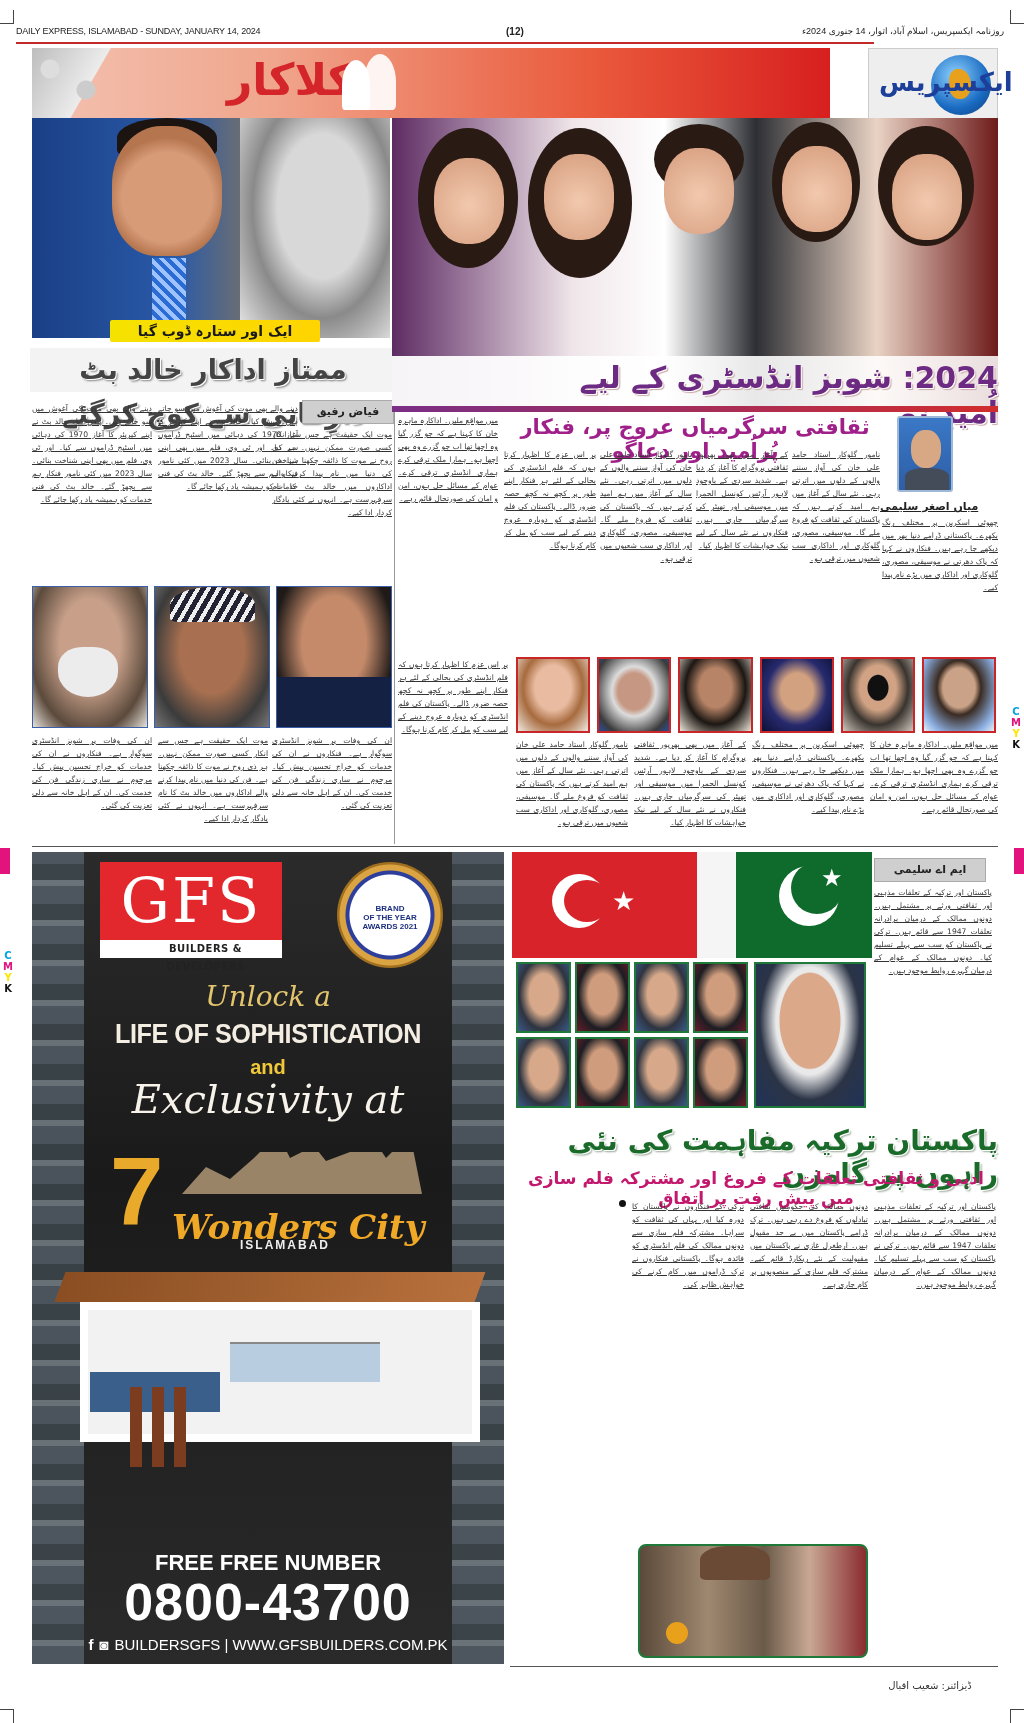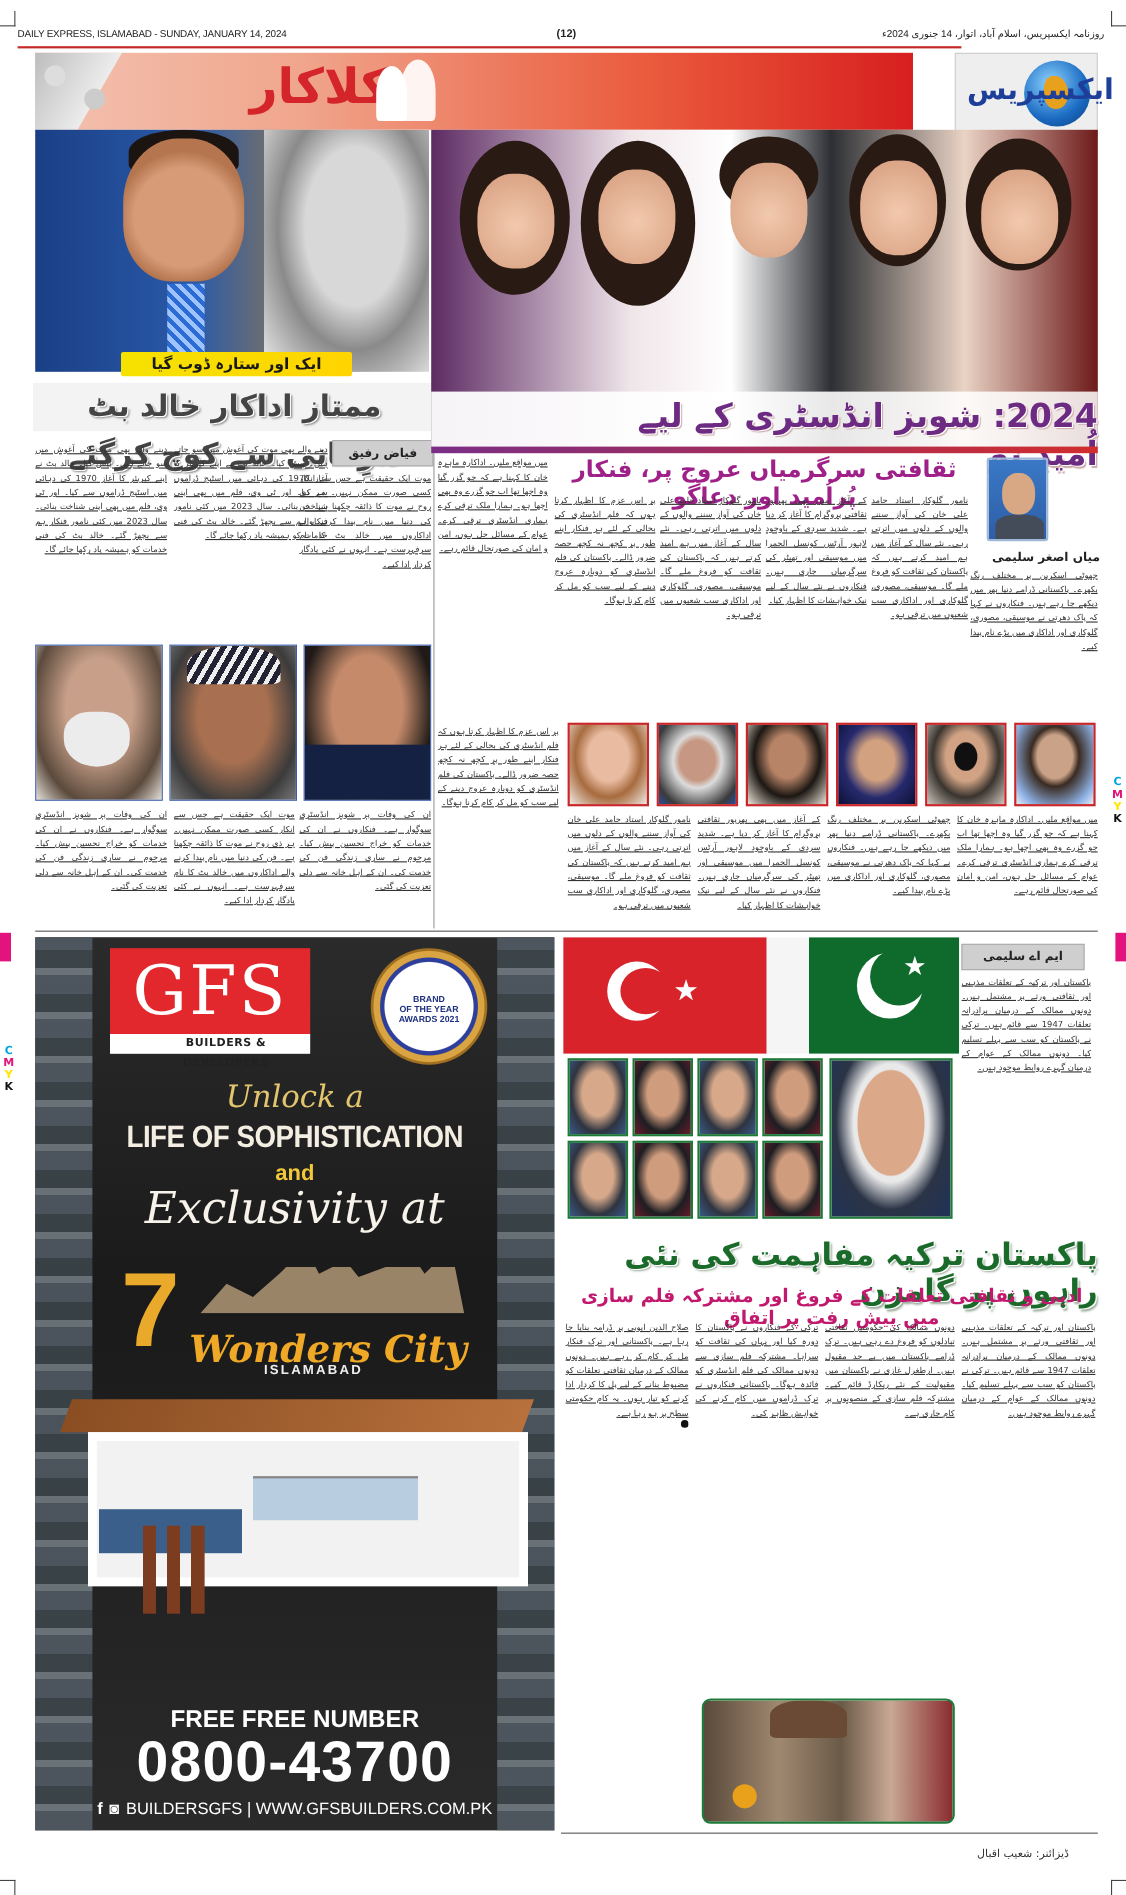--- a/index.html
+++ b/index.html
@@ -54,21 +54,21 @@
   .drama-photo .face { position: absolute; width: 70px; height: 86px; border-radius: 45%; background: radial-gradient(circle at 50% 55%, #f2c9ae, #d59b7c); }
   .drama-photo .hair { position: absolute; border-radius: 50%; background: #2a1a14; }
   .headline-2024 { position: absolute; left: 392px; top: 356px; width: 606px; height: 56px; background: linear-gradient(90deg, rgba(255,255,255,0.95), rgba(255,255,255,0.85)); text-decoration: underline; }
   .headline-2024 .txt { position: absolute; left: 130px; top: 4px; font-size: 30px; font-weight: bold; color: #6c2a82; direction: rtl; text-shadow: 1px 1px 0 #fff, 2px 2px 1px #caa; }
   .headline-2024 .bar { position: absolute; left: 0; bottom: 0; width: 100%; height: 6px; background: linear-gradient(90deg, #7a2e86, #d12d2d); }
   .subhead-2024 { position: absolute; left: 500px; top: 415px; width: 390px; height: 32px; font-size: 21px; color: #a0208a; direction: rtl; text-align: center; font-weight: bold; }
 
   .author-photo { position: absolute; left: 897px; top: 416px; width: 56px; height: 76px; background: linear-gradient(180deg, #3a78c6 0%, #2e5ea6 100%); border: 2px solid #9fb8d8; border-radius: 3px; overflow: hidden; }
   .author-photo::before { content:""; position:absolute; left:12px; top:12px; width:30px; height:38px; border-radius:45%; background:#d7a883; }
   .author-photo::after { content:""; position:absolute; left:6px; bottom:0; width:44px; height:22px; background:#444c5a; border-radius: 40% 40% 0 0; }
-  .author-name { position: absolute; left: 880px; top: 500px; width: 120px; text-align: right; font-size: 11px; font-weight: bold; direction: rtl; color: #222; }
+  .author-name { position: absolute; left: 880px; top: 500px; width: 120px; text-align: left; font-size: 11px; font-weight: bold; direction: rtl; color: #222; text-decoration: underline; }
 
   .six-photos { position: absolute; left: 516px; top: 657px; width: 480px; height: 76px; display: flex; gap: 7px; }
   .six-photos .ph { flex: 1; border: 2px solid #c9262a; position: relative; overflow: hidden; }
   .six-photos .s1 { background: radial-gradient(ellipse at 50% 40%, #e9bca2 0 18px, #a76b3e 30px, #f2ece6 50px); }
   .six-photos .s2 { background: radial-gradient(ellipse at 50% 45%, #c69782 0 16px, #dcdcdc 22px, #3a3a3a 40px, #2a4f9c 100%); }
   .six-photos .s3 { background: radial-gradient(ellipse at 50% 40%, #b88467 0 16px, #1c1713 30px, #ece4d8 100%); }
   .six-photos .s4 { background: radial-gradient(ellipse at 50% 45%, #d2a17f 0 16px, #262a6d 30px, #0d1036 100%); }
   .six-photos .s5 { background: radial-gradient(ellipse at 50% 40%, #101010 0 10px, #d1a384 11px 18px, #3a342f 30px, #cfc7bd 100%); }
   .six-photos .s6 { background: radial-gradient(ellipse at 50% 40%, #caa287 0 16px, #3a2b22 22px, #8eb2e6 40px, #e9eef4 100%); }
 
@@ -322,21 +322,20 @@
 
 <div class="byline-box right">ایم اے سلیمی</div>
 <div class="col" style="left:874px;top:886px;width:118px;height:236px;">
     <span>پاکستان اور ترکیہ کے تعلقات مذہبی اور ثقافتی ورثے پر مشتمل ہیں۔ دونوں ممالک کے درمیان برادرانہ تعلقات 1947 سے قائم ہیں۔ ترکی نے پاکستان کو سب سے پہلے تسلیم کیا۔ دونوں ممالک کے عوام کے درمیان گہرے روابط موجود ہیں۔</span>
   </div>
 
 <div class="headline-pk">پاکستان ترکیہ مفاہمت کی نئی راہوں پر گامزن</div>
 <div class="subhead-pk">ادبی و ثقافتی تعلقات کے فروغ اور مشترکہ فلم سازی میں پیش رفت پر اتفاق</div>
 
 <div class="col" style="left:514px;top:1200px;width:112px;height:460px;">
-    <span>صلاح الدین ایوبی پر ڈرامہ بنایا جا رہا ہے۔ پاکستانی اور ترک فنکار مل کر کام کر رہے ہیں۔ دونوں ممالک کے درمیان ثقافتی تعلقات کو مضبوط بنانے کے لیے پل کا کردار ادا کرنے کو تیار ہوں۔ یہ کام حکومتی سطح پر ہو رہا ہے۔</span>
     <span class="bullet"></span>
   </div>
 <div class="col" style="left:632px;top:1200px;width:112px;height:340px;">
     <span>ترکی کے فنکاروں نے پاکستان کا دورہ کیا اور یہاں کی ثقافت کو سراہا۔ مشترکہ فلم سازی سے دونوں ممالک کی فلم انڈسٹری کو فائدہ ہوگا۔ پاکستانی فنکاروں نے ترک ڈراموں میں کام کرنے کی خواہش ظاہر کی۔</span>
   </div>
 <div class="col" style="left:750px;top:1200px;width:118px;height:340px;">
     <span>دونوں ممالک کی حکومتیں ثقافتی تبادلوں کو فروغ دے رہی ہیں۔ ترک ڈرامے پاکستان میں بے حد مقبول ہیں۔ ارطغرل غازی نے پاکستان میں مقبولیت کے نئے ریکارڈ قائم کیے۔ مشترکہ فلم سازی کے منصوبوں پر کام جاری ہے۔</span>
   </div>
 <div class="col" style="left:874px;top:1200px;width:122px;height:460px;">
     <span>پاکستان اور ترکیہ کے تعلقات مذہبی اور ثقافتی ورثے پر مشتمل ہیں۔ دونوں ممالک کے درمیان برادرانہ تعلقات 1947 سے قائم ہیں۔ ترکی نے پاکستان کو سب سے پہلے تسلیم کیا۔ دونوں ممالک کے عوام کے درمیان گہرے روابط موجود ہیں۔</span>

